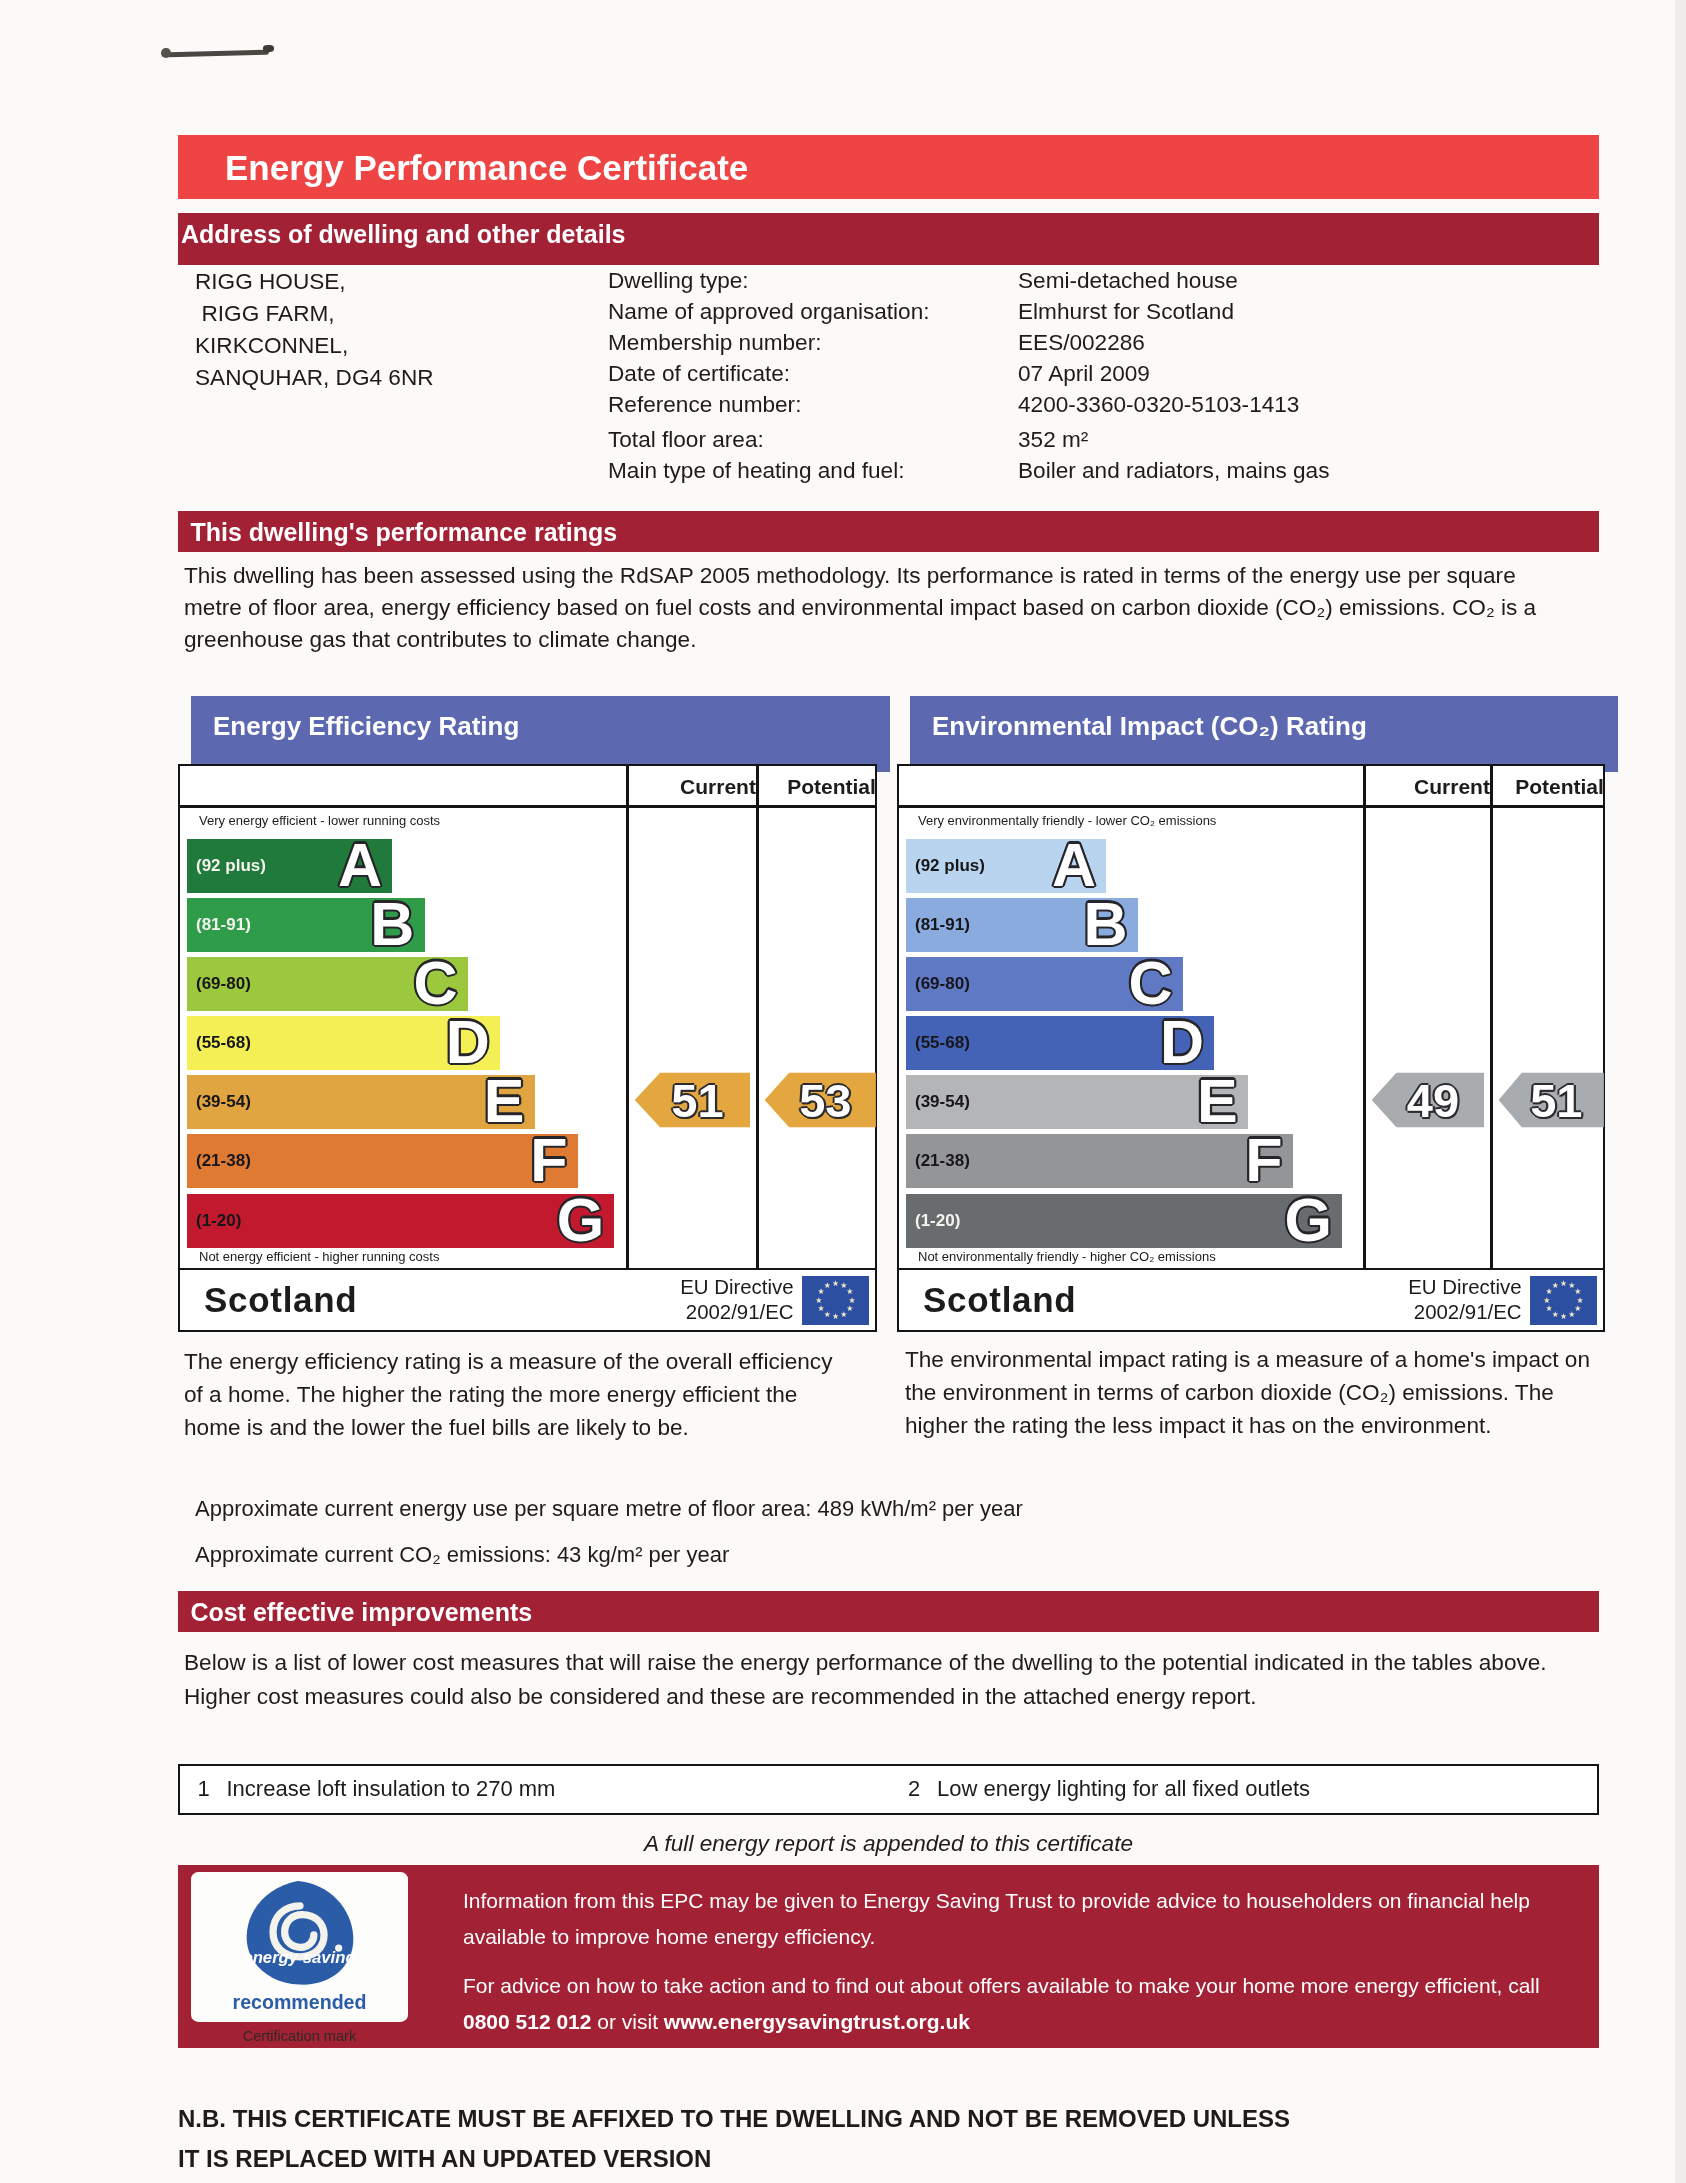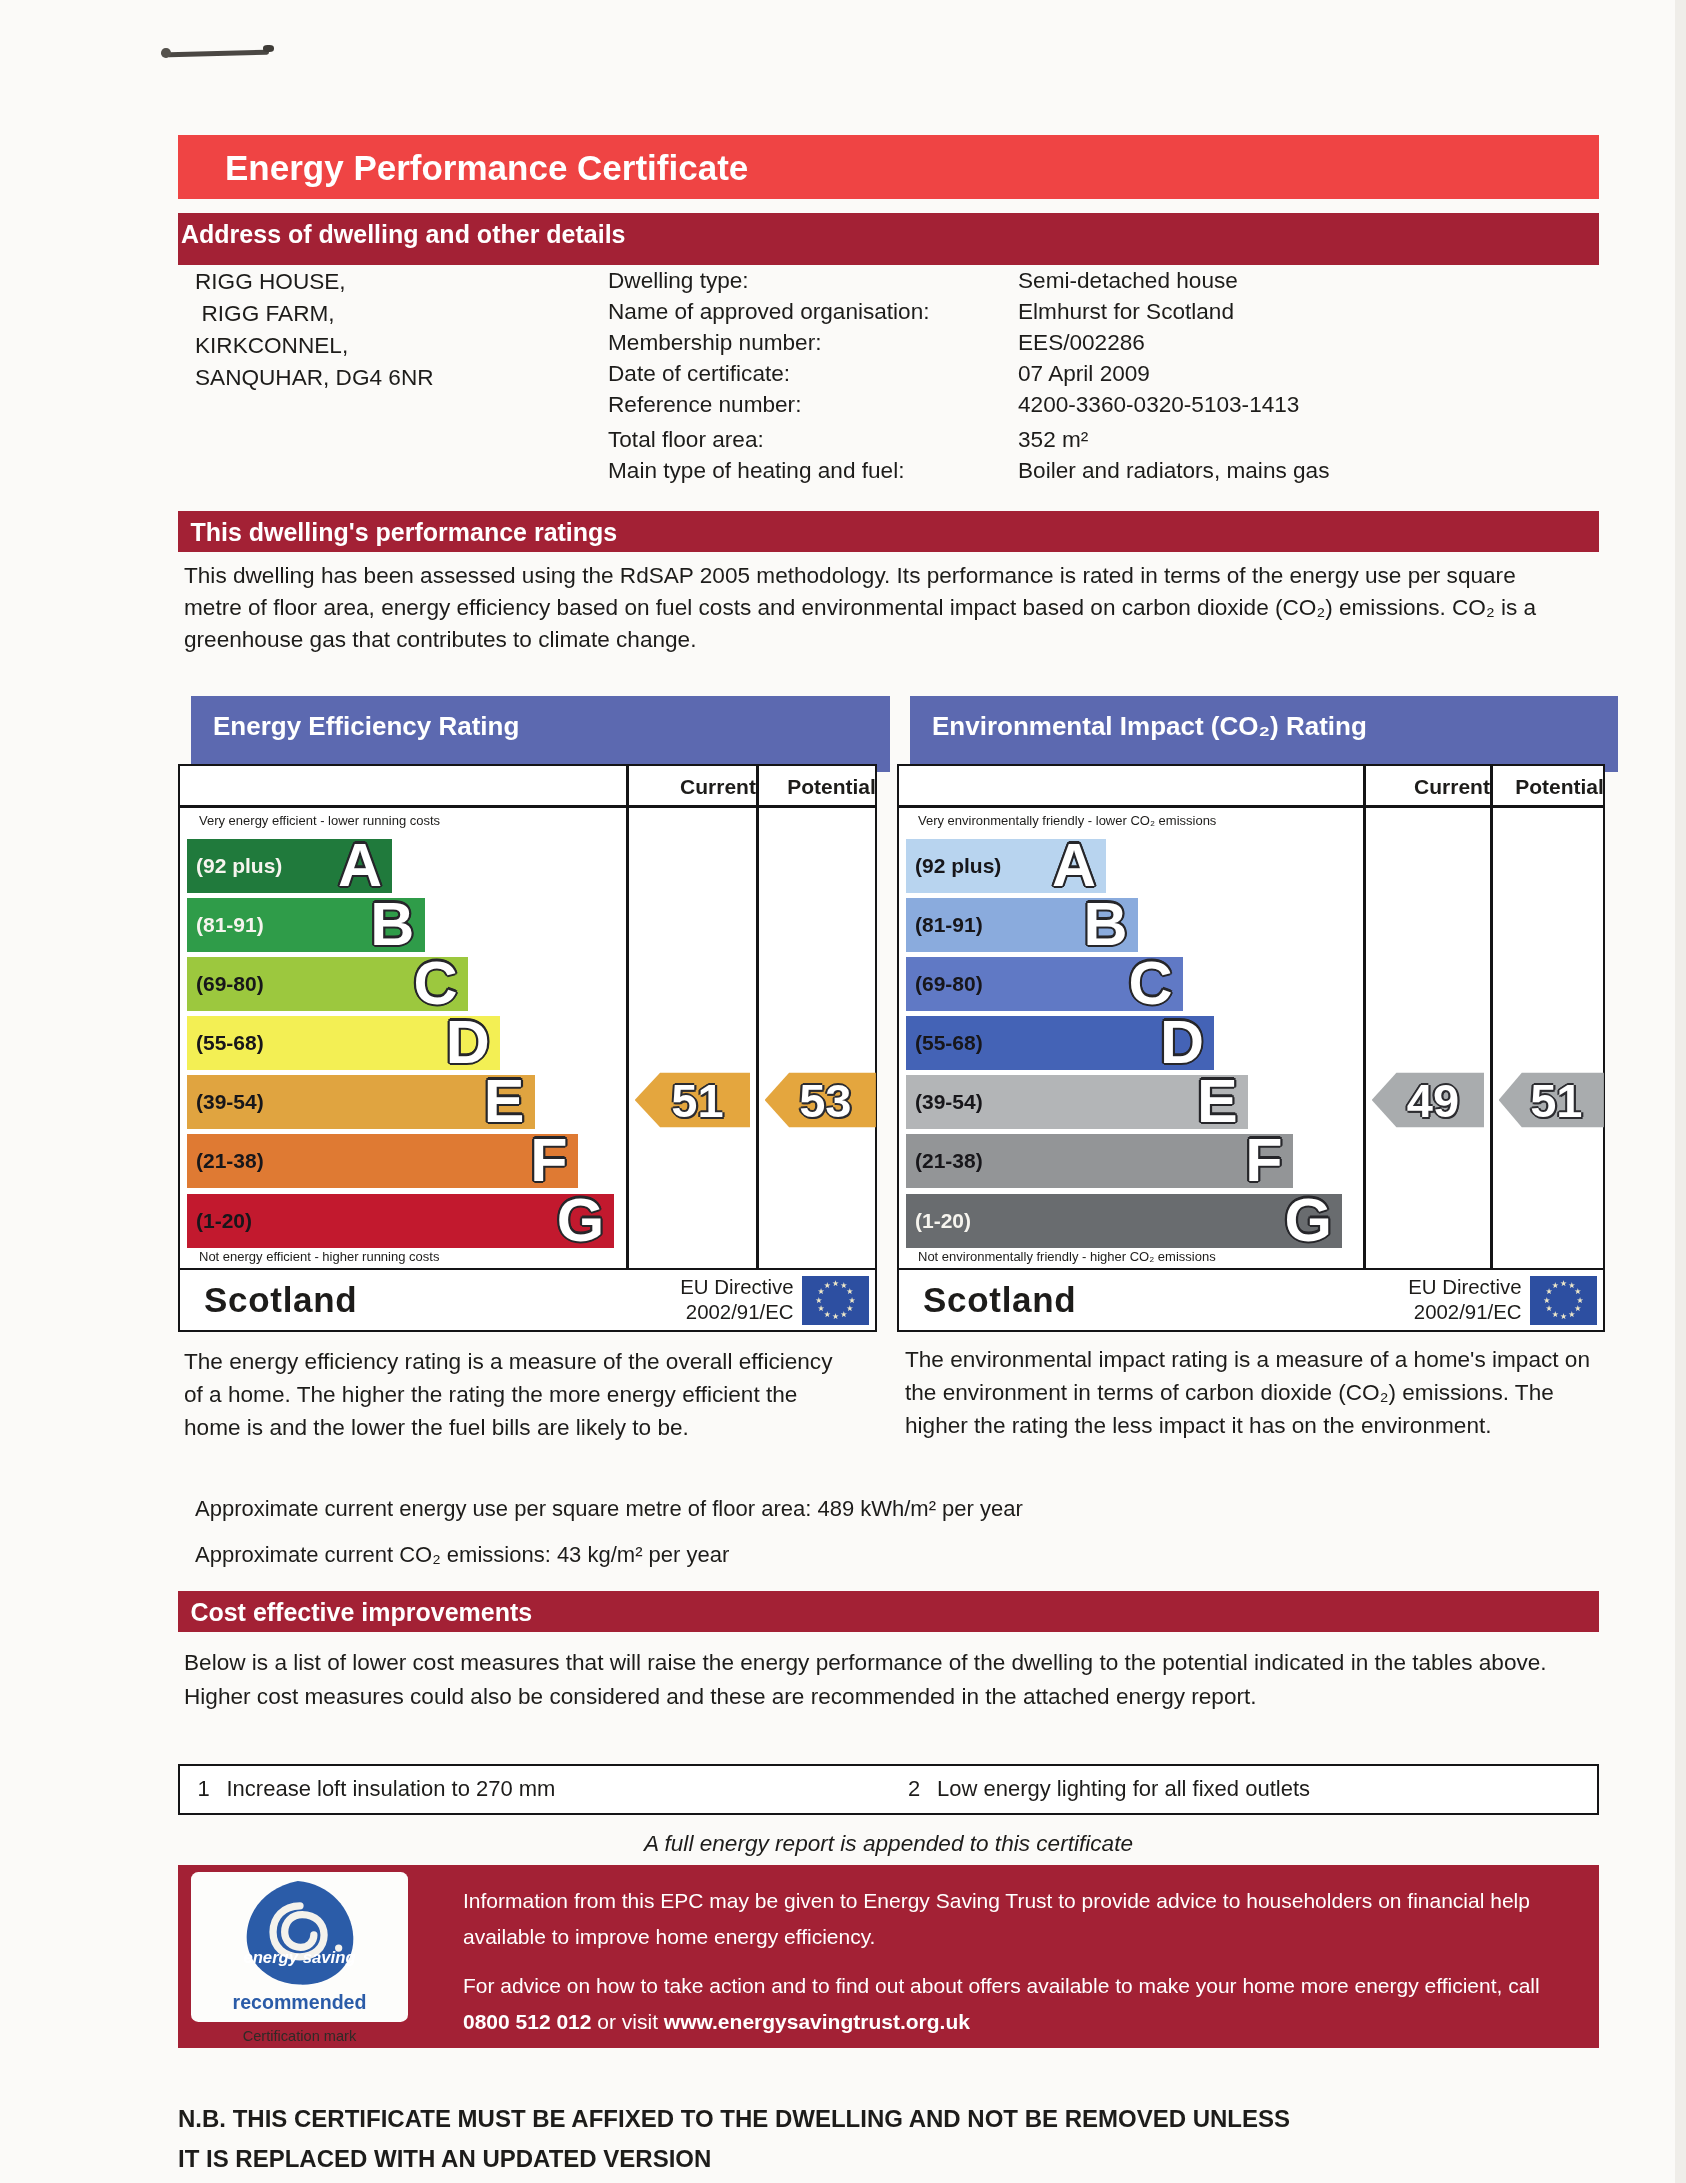--- a/index.html
+++ b/index.html
@@ -44,21 +44,21 @@
   .col-line2{position:absolute;left:calc(var(--mainw) + 2.9px + var(--curw));top:0;bottom:0;width:2.9px;background:#141416;}
   .hdr-cell{position:absolute;top:0;height:39px;line-height:41px;text-align:right;font-weight:bold;font-size:21px;}
   .hdr-cur{left:var(--mainw);width:calc(var(--curw) + 2.9px);}
   .hdr-pot{left:calc(var(--mainw) + 2.9px + var(--curw));width:var(--potw);}
   .cap{position:absolute;left:19px;font-size:13px;width:calc(var(--mainw) - 17.5px);}
   .cap-top{top:47px;}
   .cap-bottom{top:483px;}
   .bands{position:absolute;left:7.3px;top:73px;width:calc(var(--mainw) - 14.6px);}
   .band{position:relative;height:54px;margin-bottom:5.1px;}
   .band-bar{position:absolute;left:0;top:0;height:100%;}
-  .range{position:absolute;left:8.7px;top:50%;transform:translateY(-50%);font-size:21px;font-weight:bold;white-space:nowrap;}
+  .range{position:absolute;left:8.7px;top:50%;transform:translateY(-50%);font-size:17px;font-weight:bold;white-space:nowrap;}
   .range-light{color:#f6f4ee;}
   .range-dark{color:#17161a;}
   .letter{position:absolute;right:10.2px;top:50%;transform:translateY(-52%);font-size:61px;font-weight:bold;color:#fff;
           text-shadow:-2.2px 0 #26262a,2.2px 0 #26262a,0 -2.2px #26262a,0 2.2px #26262a,-1.5px -1.5px #26262a,1.5px 1.5px #26262a,-1.5px 1.5px #26262a,1.5px -1.5px #26262a;}
   .arrow{position:absolute;top:305px;height:58px;display:flex;align-items:center;justify-content:center;
          clip-path:polygon(0% 50%,22% 3%,100% 3%,100% 97%,22% 97%);
          font-size:47px;font-weight:bold;color:#fff;padding-left:10.2px;box-sizing:border-box;
          text-shadow:-2.2px 0 #2c2c30,2.2px 0 #2c2c30,0 -2.2px #2c2c30,0 2.2px #2c2c30,-1.5px -1.5px #2c2c30,1.5px 1.5px #2c2c30;}
   .arr-cur{left:calc(var(--mainw) + 8.7px);width:calc(var(--curw) - 11.6px);}
   .arr-pot{left:calc(var(--mainw) + var(--curw) + 11.6px);width:calc(var(--potw) - 8.7px);}

